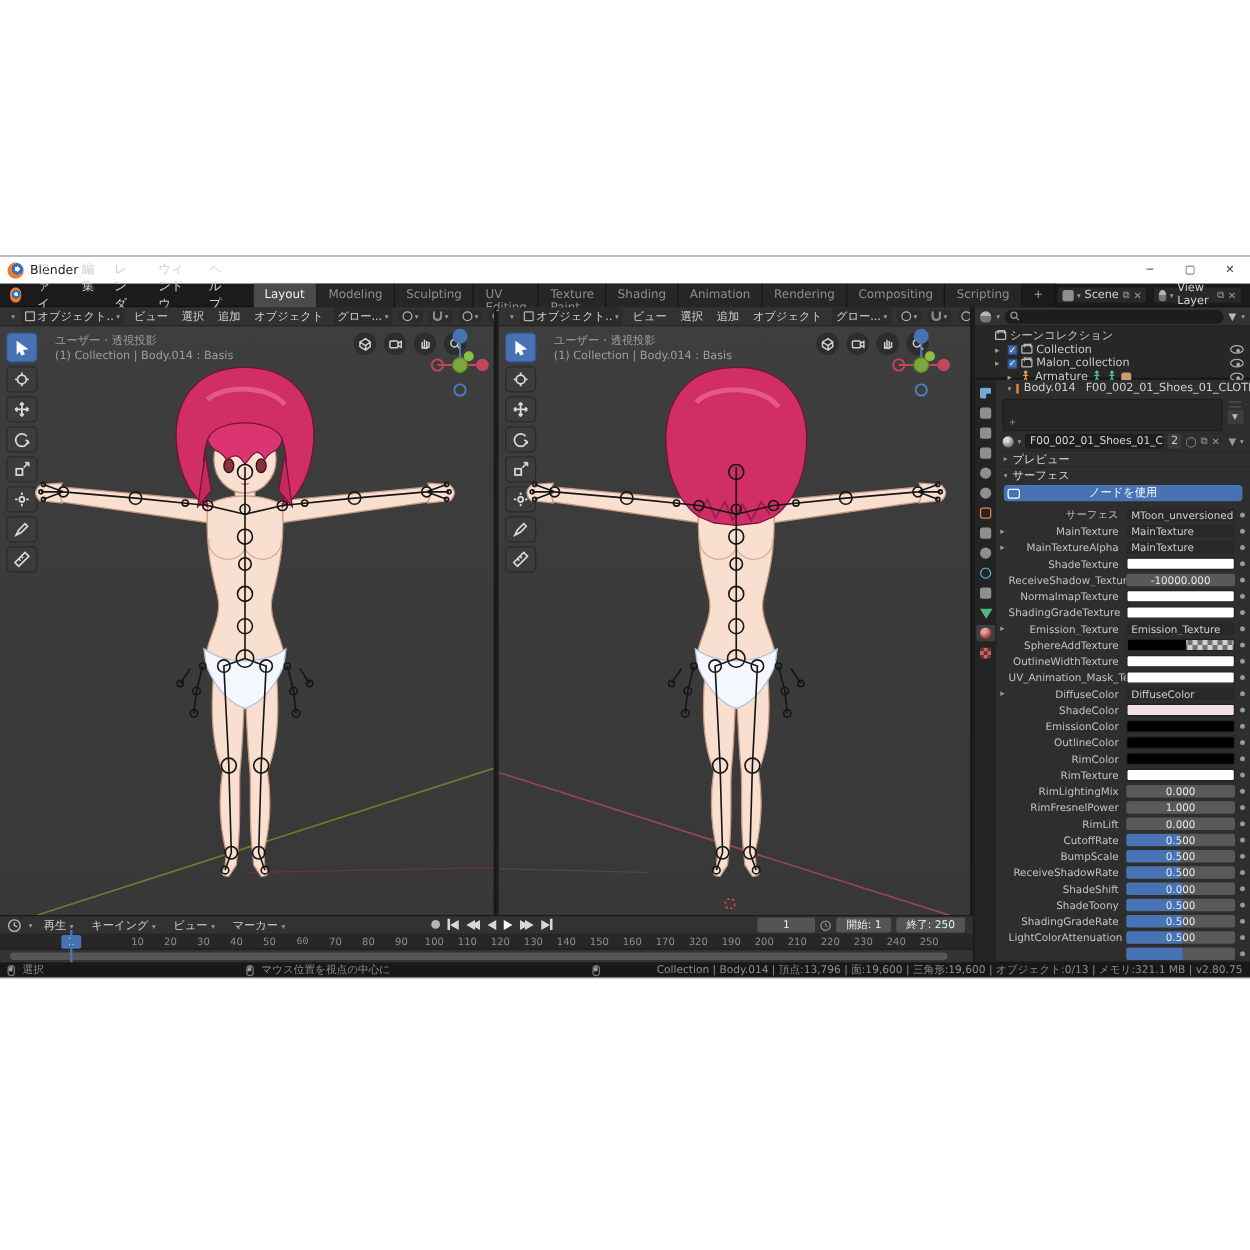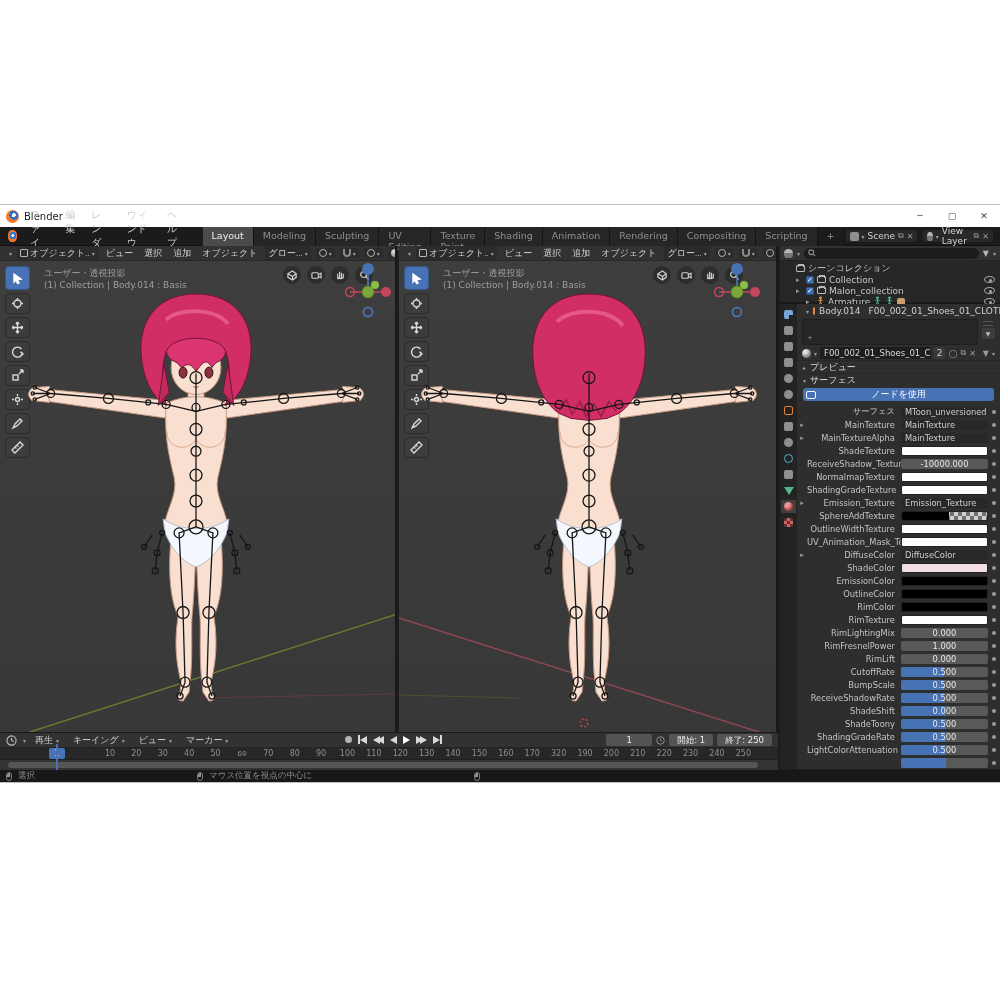--- a/index.html
+++ b/index.html
@@ -32,21 +32,21 @@
     border-radius:3px; height:14px; padding:0 4px; font-size:9px; color:#d5d5d5; }
   .chip-ic { width:9px; height:9px; border-radius:2px; background:#8f8f8f; }
   .chip-ic.layer { background:linear-gradient(180deg,#b5b5b5 0 45%, #777 46%); border-radius:50% 50% 40% 40%; }
   .mini-btn { color:#9a9a9a; font-size:8px; }
 
   
   .viewport { position:absolute; top:41px; height:486px; background:linear-gradient(#3e3e3e,#383838); overflow:hidden; }
   #vp-left { left:0; width:397px; border-right:2px solid #191919; }
   #vp-right { left:399px; width:379px; border-right:2px solid #191919; }
   .vp-header { position:absolute; top:0; left:0; right:0; height:15px; background:#323232;
-    border-bottom:1px solid #272727; display:flex; align-items:center; gap:5px; padding:0 4px; font-size:9px; color:#d2d2d2; white-space:nowrap; overflow:hidden;font-family:Liberation Serif, serif; }
+    border-bottom:1px solid #272727; display:flex; align-items:center; gap:5px; padding:0 4px; font-size:9px; color:#d2d2d2; white-space:nowrap; overflow:hidden; }
   .hdr-chip { display:flex; align-items:center; gap:2px; background:#2b2b2b; border-radius:3px; padding:1px 3px; }
   .hdr-menu { color:#d2d2d2; padding:0 3px; }
   .caret { font-size:6px; color:#9a9a9a; }
   .ic-sq { width:8px; height:8px; border:1px solid #b5b5b5; border-radius:1px; display:inline-block; }
   .ic-grid { width:9px; height:9px; display:inline-block;
     background:linear-gradient(#b5b5b5 1px,transparent 1px) 0 0/3px 3px, linear-gradient(90deg,#b5b5b5 1px,transparent 1px) 0 0/3px 3px; }
   .ic-ball { width:8px; height:8px; border-radius:50%; background:radial-gradient(circle at 35% 30%,#ddd,#777); display:inline-block; }
   .ic-magnet { width:8px; height:8px; border:2px solid #8a8a8a; border-top:none; border-radius:0 0 6px 6px; display:inline-block; }
   .ic-o { width:8px; height:8px; border:1.5px solid #b0b0b0; border-radius:50%; display:inline-block; }
 
@@ -962,15 +962,16 @@
   </div>
 
   <div class="statusbar">
     <span class="mouse-ic"></span>
     <span>選択</span>
     <span class="sb-gap"></span>
     <span class="mouse-ic"></span>
     <span>マウス位置を視点の中心に</span>
     <span class="sb-gap"></span>
     <span class="mouse-ic"></span>
+    <span class="sb-right">Collection | Body.014 | 頂点:13,796 | 面:19,600 | 三角形:19,600 | オブジェクト:0/13 | メモリ:321.1 MB | v2.80.75</span>
   </div>
 
 </div>
 
 </body></html>

